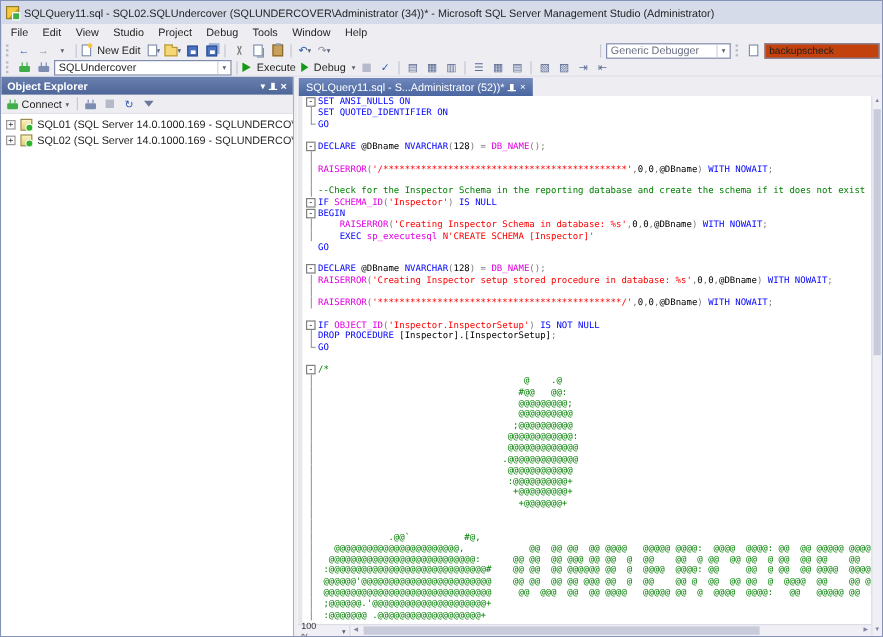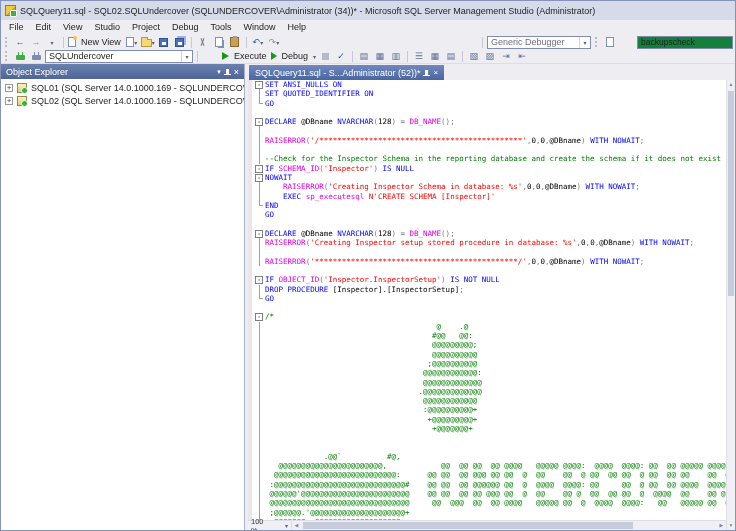--- a/index.html
+++ b/index.html
@@ -45,28 +45,28 @@
   .clip::after { content:''; position:absolute; left:2px; top:-2px; width:4px; height:2px; background:#9aa0b4; }
   .play { width:0; height:0; border-left:7px solid #169a16; border-top:4px solid transparent; border-bottom:4px solid transparent; }
   .play.sm { border-left-width:6px; }
   .stopsq { width:7px; height:7px; background:#b6b9c9; }
   .plug { width:9px; height:5px; background:#7d8db2; border-radius:1px; position:relative; margin-top:3px; }
   .plug::before { content:''; position:absolute; left:2px; top:-3px; width:1px; height:3px; background:#7d8db2; box-shadow:4px 0 0 #7d8db2; }
   .plug.grn { background:#3fae49; } .plug.grn::before { background:#3fae49; box-shadow:4px 0 0 #3fae49; }
   .funnel { width:0; height:0; border-left:4px solid transparent; border-right:4px solid transparent; border-top:5px solid #6b7899; }
   .combo { height:13px; background:#fff; border:1px solid #7f8cab; display:flex; align-items:center; font-size:9px; padding-left:3px; }
   .combo .arr { margin-left:auto; width:11px; height:100%; display:flex; align-items:center; justify-content:center; font-size:6px; color:#5a6074; border-left:1px solid #d0d4e0; }
-  .tbox { height:13px; background:#15803d; border:1px solid #7f8cab; display:flex; align-items:center; font-size:8.5px; padding:0 3px;margin-left:18px; }
+  .tbox { height:13px; background:#c2410c; border:1px solid #7f8cab; display:flex; align-items:center; font-size:8.5px; padding:0 3px; }
 
   
   .main { display:flex; height:466px; }
 
   
   .oe { width:244px; flex:none; display:flex; flex-direction:column; background:#fff; border-right:1px solid #aab0c6; }
-  .oe-head { height:15px; background:linear-gradient(#6a80ae,#4e6598); color:#fff; font-size:9px; display:flex; align-items:center; padding:0 5px; gap:3px; }
+  .oe-head { height:15px; background:linear-gradient(#6a80ae,#4e6598); color:#fff; font-size:9px; display:flex; align-items:center; padding:0 5px; gap:3px;font-weight:bold; }
   .oe-head .hicons { margin-left:auto; display:flex; gap:5px; align-items:center; }
   .oe-head .hic { font-size:7px; color:#fff; cursor:default; }
   .pinshape { width:3px; height:6px; background:#fff; position:relative; display:inline-block; }
   .pinshape::after { content:''; position:absolute; left:-2px; top:5px; width:7px; height:1px; background:#fff; }
   .oe-toolbar { height:16px; background:#eeeef2; display:flex; align-items:center; padding:0 3px; gap:2px; border-bottom:1px solid #e0e1ea; }
   .oe-connect { display:flex; align-items:center; gap:3px; font-size:9px; padding:0 2px; }
   .tree { flex:1; background:#fff; padding-top:2px; overflow:hidden; }
   .trow { display:flex; align-items:center; height:13px; gap:4px; padding-left:4px; font-size:9px; white-space:nowrap; }
   .texp { width:8px; height:8px; border:1px solid #989898; background:#fff; font:7px/6px "DejaVu Sans Mono",monospace; text-align:center; color:#333; flex:none; }
   .tsrv { width:10px; height:10px; background:linear-gradient(#fbf3c2,#e0cc74); border:1px solid #9a8a4a; position:relative; flex:none; }
@@ -132,21 +132,21 @@
     </div>
 
   <div class="toolbar tb1">
     <span class="grip"></span>
     <span class="ic blue">←</span>
     <span class="ic gray">→</span>
     <span class="ic caret">▾</span>
     <span class="sep"></span>
     <span class="ic" style="gap:3px;">
       <span class="pg spark"></span>
-      <span class="lbl">New View</span>
+      <span class="lbl">New Edit</span>
     </span>
     <span class="ic">
         <span class="pg"></span>
         <span class="caret">▾</span>
       </span>
     <span class="ic">
         <span class="fol"></span>
         <span class="caret">▾</span>
       </span>
     <span class="ic">
@@ -189,21 +189,21 @@
         <span class="plug grn"></span>
       </span>
     <span class="ic">
         <span class="plug"></span>
       </span>
     <span class="combo" style="width:148px;">
       <span>SQLUndercover</span>
       <span class="arr">▾</span>
     </span>
     <span class="sep"></span>
-    <span class="ic" style="gap:3px;margin-left:20px;">
+    <span class="ic" style="gap:3px;">
       <span class="play"></span>
       <span class="lbl">Execute</span>
     </span>
     <span class="ic" style="gap:3px;">
       <span class="play sm"></span>
       <span class="lbl">Debug</span>
       <span class="caret">▾</span>
     </span>
     <span class="ic">
         <span class="stopsq"></span>
@@ -227,20 +227,38 @@
   <div class="main">
 
     <div class="oe">
       <div class="oe-head">
         <span>Object Explorer</span>
         <span class="hicons">
           <span class="hic">▾</span>
           <span class="pinshape"></span>
           <span class="hic" style="font-size:9px;">×</span>
         </span>
+      </div>
+      <div class="oe-toolbar">
+        <span class="oe-connect">
+          <span class="plug grn"></span>
+          <span>Connect</span>
+          <span class="caret">▾</span>
+        </span>
+        <span class="sep"></span>
+        <span class="ic">
+            <span class="plug"></span>
+          </span>
+        <span class="ic">
+            <span class="stopsq"></span>
+          </span>
+        <span class="ic blue">↻</span>
+        <span class="ic">
+            <span class="funnel"></span>
+          </span>
       </div>
       <div class="tree" id="tree">
           <div class="trow">
             <span class="texp">+</span>
             <span class="tsrv"></span>
             <span>SQL01 (SQL Server 14.0.1000.169 - SQLUNDERCOVER\Administrator)</span>
           </div>
           <div class="trow">
             <span class="texp">+</span>
             <span class="tsrv"></span>
@@ -316,39 +334,33 @@
             <div class="cl">
               <span class="gut">
                 <span class="fbox">-</span>
               </span>
               <span class="code"><span class="tk-k">IF </span><span class="tk-m">SCHEMA_ID</span><span class="tk-o">(</span><span class="tk-s">'Inspector'</span><span class="tk-o">) </span><span class="tk-k">IS NULL</span></span>
             </div>
             <div class="cl">
               <span class="gut">
                 <span class="fbox">-</span>
               </span>
-              <span class="code"><span class="tk-k">NOWAIT</span></span>
+              <span class="code"><span class="tk-k">BEGIN</span></span>
             </div>
             <div class="cl">
               <span class="gut">
                 <span class="fline"></span>
               </span>
               <span class="code"><span class="tk-p">    </span><span class="tk-m">RAISERROR</span><span class="tk-o">(</span><span class="tk-s">'Creating Inspector Schema in database: %s'</span><span class="tk-o">,</span><span class="tk-p">0</span><span class="tk-o">,</span><span class="tk-p">0</span><span class="tk-o">,</span><span class="tk-p">@DBname</span><span class="tk-o">) </span><span class="tk-k">WITH NOWAIT</span><span class="tk-o">;</span></span>
             </div>
             <div class="cl">
               <span class="gut">
                 <span class="fline"></span>
               </span>
               <span class="code"><span class="tk-p">    </span><span class="tk-k">EXEC </span><span class="tk-m">sp_executesql </span><span class="tk-s">N'CREATE SCHEMA [Inspector]'</span></span>
-            </div>
-            <div class="cl">
-              <span class="gut">
-                <span class="fend"></span>
-              </span>
-              <span class="code"><span class="tk-k">END</span></span>
             </div>
             <div class="cl">
               <span class="gut"></span>
               <span class="code"><span class="tk-k">GO</span></span>
             </div>
             <div class="cl">
               <span class="gut"></span>
               <span class="code"></span>
             </div>
             <div class="cl">

